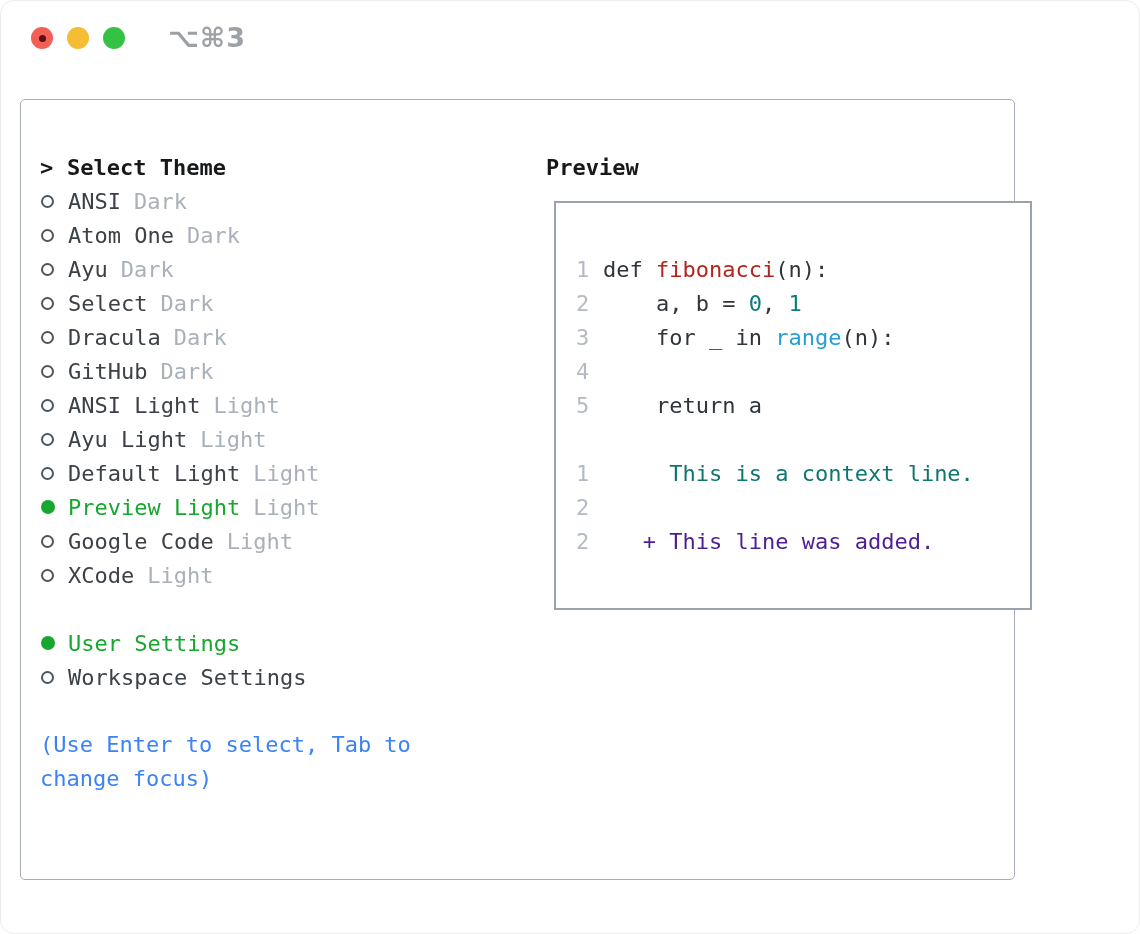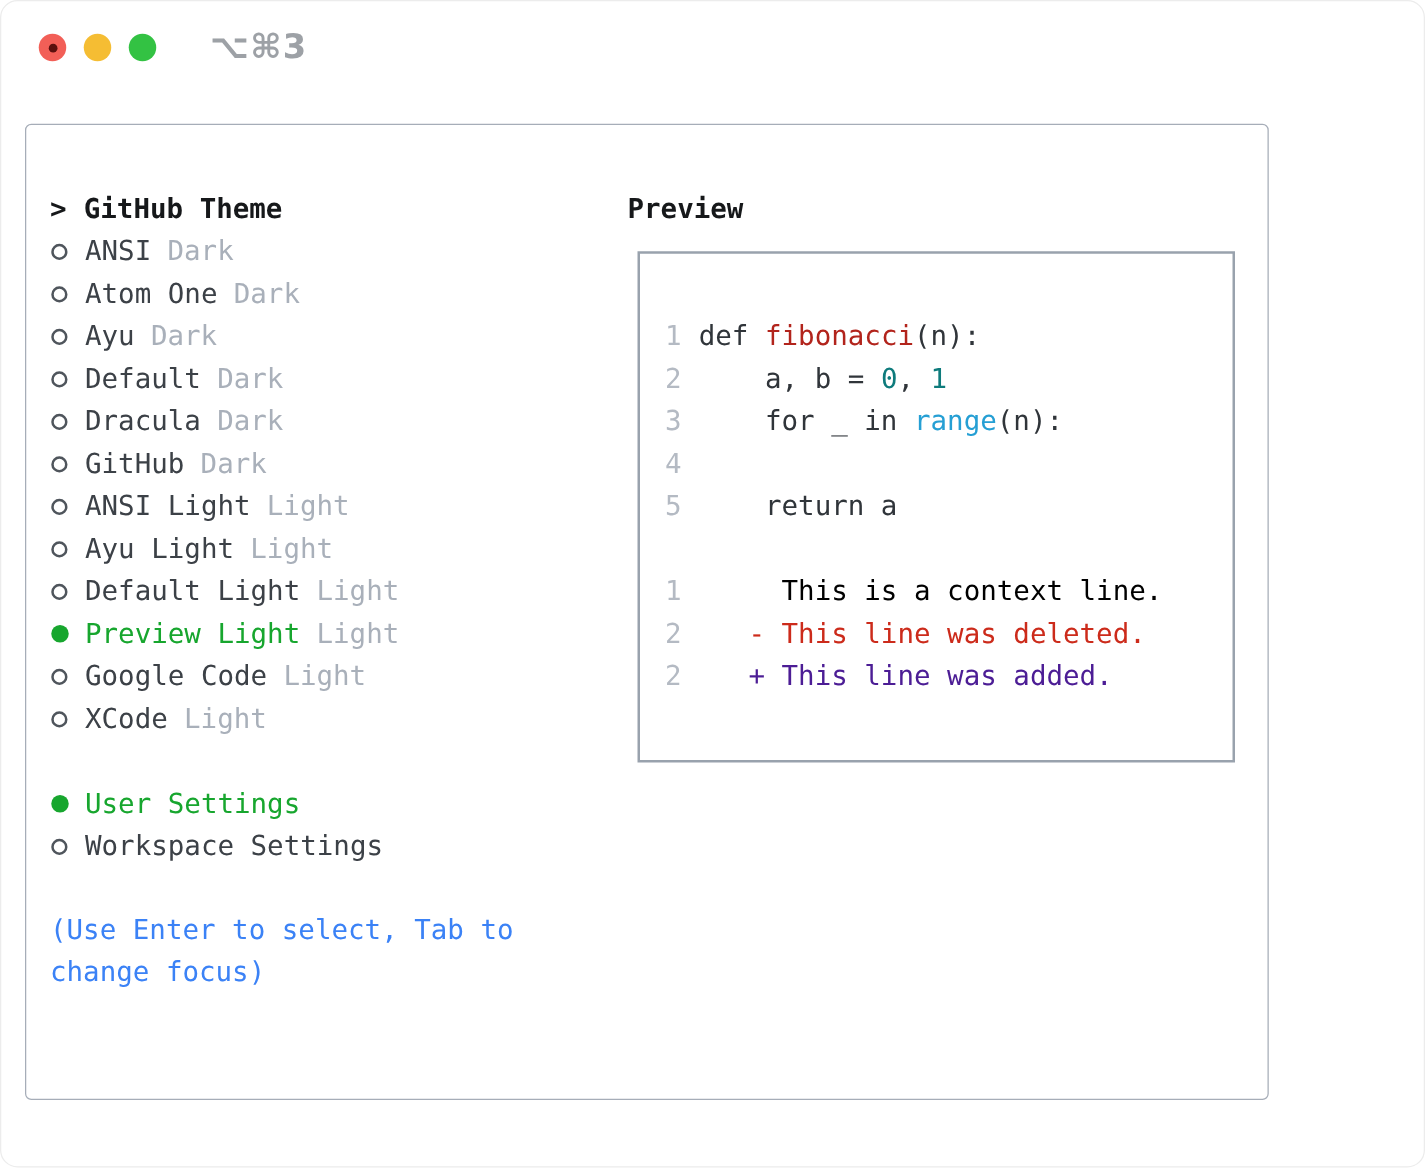--- a/index.html
+++ b/index.html
@@ -27,21 +27,21 @@
     font-size:27px;font-weight:bold;color:#9da1a6;letter-spacing:1px;
   }
   
   .panel{
     position:absolute;left:19px;top:98px;width:995px;height:781px;
     box-sizing:border-box;border:1.5px solid #a6adb8;border-radius:5px;
     background:#ffffff;display:flex;
     padding:50px 0 0 19px;font-size:22px;color:#3c4147;
   }
   .col-left{width:462px;flex:none;}
-  .col-right{flex:1;}
+  .col-right{flex:1;margin-left:44px;}
   .row{height:34px;display:flex;align-items:center;white-space:pre;}
   .spacer{height:34px;}
   .marker{display:inline-block;width:27px;flex:none;font-weight:bold;color:#16181a;}
   .hdr{font-weight:bold;color:#16181a;}
   .bullet{
     width:13px;height:13px;flex:none;border-radius:50%;
     border:2px solid #4f555c;box-sizing:border-box;margin:0 14px 0 1px;
   }
   .bullet.sel{border:none;background:#17a62e;width:14px;height:14px;margin:0 13px 0 1px;}
   .name{color:#3c4147;}
@@ -56,21 +56,21 @@
     margin-top:17px;margin-left:8px;width:478px;height:409px;
     box-sizing:border-box;border:2px solid #99a2ad;background:#ffffff;
     padding:49px 0 0 20px;overflow:hidden;
   }
   .ln{display:inline-block;width:14px;flex:none;color:#b4bac3;margin-right:13px;text-align:left;}
   .body{white-space:pre;}
   .tok-plain{color:#30353a;}
   .tok-func{color:#b2241c;}
   .tok-num{color:#0e7b7c;}
   .tok-builtin{color:#259fd4;}
-  .tok-context{color:#000000;}
+  .tok-context{color:#0f766e;}
   .tok-deleted{color:#cc2b1b;}
   .tok-added{color:#4c1d95;}
 </style>
 </head>
 <body>
 
 <div class="window">
 
   <div class="titlebar">
     <div class="lights">
@@ -81,28 +81,28 @@
       <span class="light green"></span>
     </div>
     <div class="win-title">⌥⌘3</div>
   </div>
 
   <div class="panel">
 
     <div class="col-left">
       <div class="row">
         <span class="marker">&gt;</span>
-        <span class="hdr">GitHub Theme</span>
+        <span class="hdr">Select Theme</span>
       </div>
 
       <div id="theme-list">
           <div class="row"><span class="bullet"></span><span class="name">ANSI</span><span class="tag">Dark</span></div>
           <div class="row"><span class="bullet"></span><span class="name">Atom One</span><span class="tag">Dark</span></div>
           <div class="row"><span class="bullet"></span><span class="name">Ayu</span><span class="tag">Dark</span></div>
-          <div class="row"><span class="bullet"></span><span class="name">Default</span><span class="tag">Dark</span></div>
+          <div class="row"><span class="bullet"></span><span class="name">Select</span><span class="tag">Dark</span></div>
           <div class="row"><span class="bullet"></span><span class="name">Dracula</span><span class="tag">Dark</span></div>
           <div class="row"><span class="bullet"></span><span class="name">GitHub</span><span class="tag">Dark</span></div>
           <div class="row"><span class="bullet"></span><span class="name">ANSI Light</span><span class="tag">Light</span></div>
           <div class="row"><span class="bullet"></span><span class="name">Ayu Light</span><span class="tag">Light</span></div>
           <div class="row"><span class="bullet"></span><span class="name">Default Light</span><span class="tag">Light</span></div>
           <div class="row"><span class="bullet sel"></span><span class="name sel">Preview Light</span><span class="tag">Light</span></div>
           <div class="row"><span class="bullet"></span><span class="name">Google Code</span><span class="tag">Light</span></div>
           <div class="row"><span class="bullet"></span><span class="name">XCode</span><span class="tag">Light</span></div>
         </div>
 
@@ -126,20 +126,20 @@
         <div id="code-lines">
             <div class="row"><span class="ln">1</span><span class="body"><span class="tok-plain">def </span><span class="tok-func">fibonacci</span><span class="tok-plain">(n):</span></span></div>
             <div class="row"><span class="ln">2</span><span class="body"><span class="tok-plain">    a, b = </span><span class="tok-num">0</span><span class="tok-plain">, </span><span class="tok-num">1</span></span></div>
             <div class="row"><span class="ln">3</span><span class="body"><span class="tok-plain">    for _ in </span><span class="tok-builtin">range</span><span class="tok-plain">(n):</span></span></div>
             <div class="row"><span class="ln">4</span></div>
             <div class="row"><span class="ln">5</span><span class="body"><span class="tok-plain">    return a</span></span></div>
           </div>
         <div class="spacer"></div>
         <div id="diff-lines">
             <div class="row"><span class="ln">1</span><span class="body tok-context">     This is a context line.</span></div>
-            <div class="row"><span class="ln">2</span><span class="body tok-deleted">   - This line was deleted.</span></div>
+            <div class="row"><span class="ln">2</span></div>
             <div class="row"><span class="ln">2</span><span class="body tok-added">   + This line was added.</span></div>
           </div>
       </div>
     </div>
 
   </div>
 </div>
 
 </body></html>

